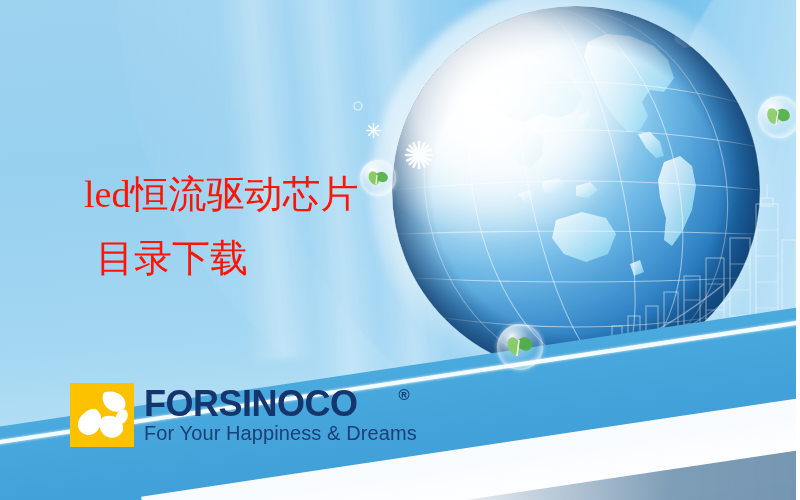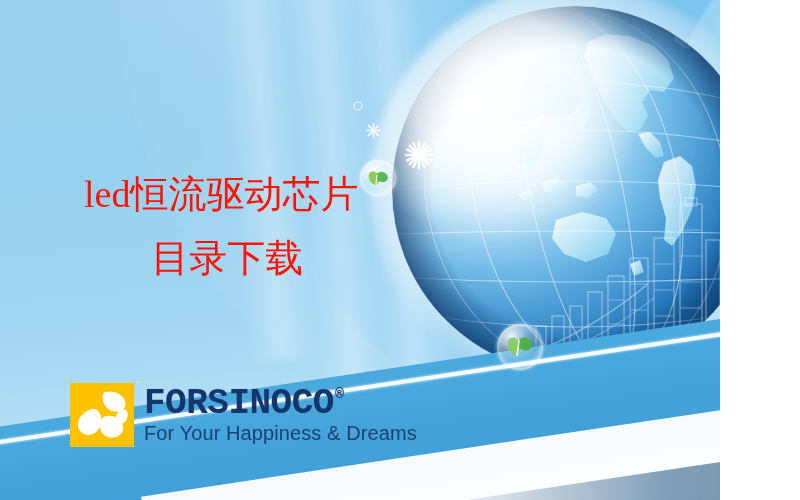--- a/index.html
+++ b/index.html
@@ -2,21 +2,21 @@
 <html><head>
 <meta charset="utf-8">
 <style>
   html, body {
     margin: 0;
     padding: 0;
     background: #ffffff;
   }
   #banner {
     position: relative;
-    width: 720px;
+    width: 796px;
     height: 500px;
     overflow: hidden;
     font-family: "Liberation Sans", sans-serif;
     background: linear-gradient(175deg, #9ed3f0 0%, #97d0ef 30%, #a3d7f2 62%, #bfe4f7 88%, #d8eefb 100%);
   }
 
   
   .sweep {
     position: absolute;
     border-radius: 50%;
@@ -195,21 +195,21 @@
     z-index: 20;
   }
   .title-line {
     color: #fc1505;
     font-size: 38px;
     line-height: 64px;
     white-space: nowrap;
     font-family: "Liberation Serif", "DejaVu Serif", serif;
     letter-spacing: 0px;
   }
-  .title-line.l2 { margin-left: 12px; text-align: center; }
+  .title-line.l2 { margin-left: 12px; }
 
   
   #logo {
     position: absolute;
     left: 70px;
     top: 383px;
     display: flex;
     align-items: flex-start;
     z-index: 20;
   }
@@ -223,21 +223,22 @@
     padding-top: 2px;
   }
   #logo-wordmark {
     display: flex;
     align-items: flex-start;
     color: #15356d;
     font-weight: bold;
     font-size: 36px;
     line-height: 38px;
     letter-spacing: -0.5px;
-    font-family: Liberation Mono, monospace;
+    font-family: Liberation Sans, sans-serif;
+    gap: 40px;
   }
   #logo-reg {
     font-size: 15px;
     line-height: 15px;
     margin-left: 1px;
     margin-top: 2px;
     font-weight: bold;
   }
   #logo-tagline {
     color: #1b3f76;

